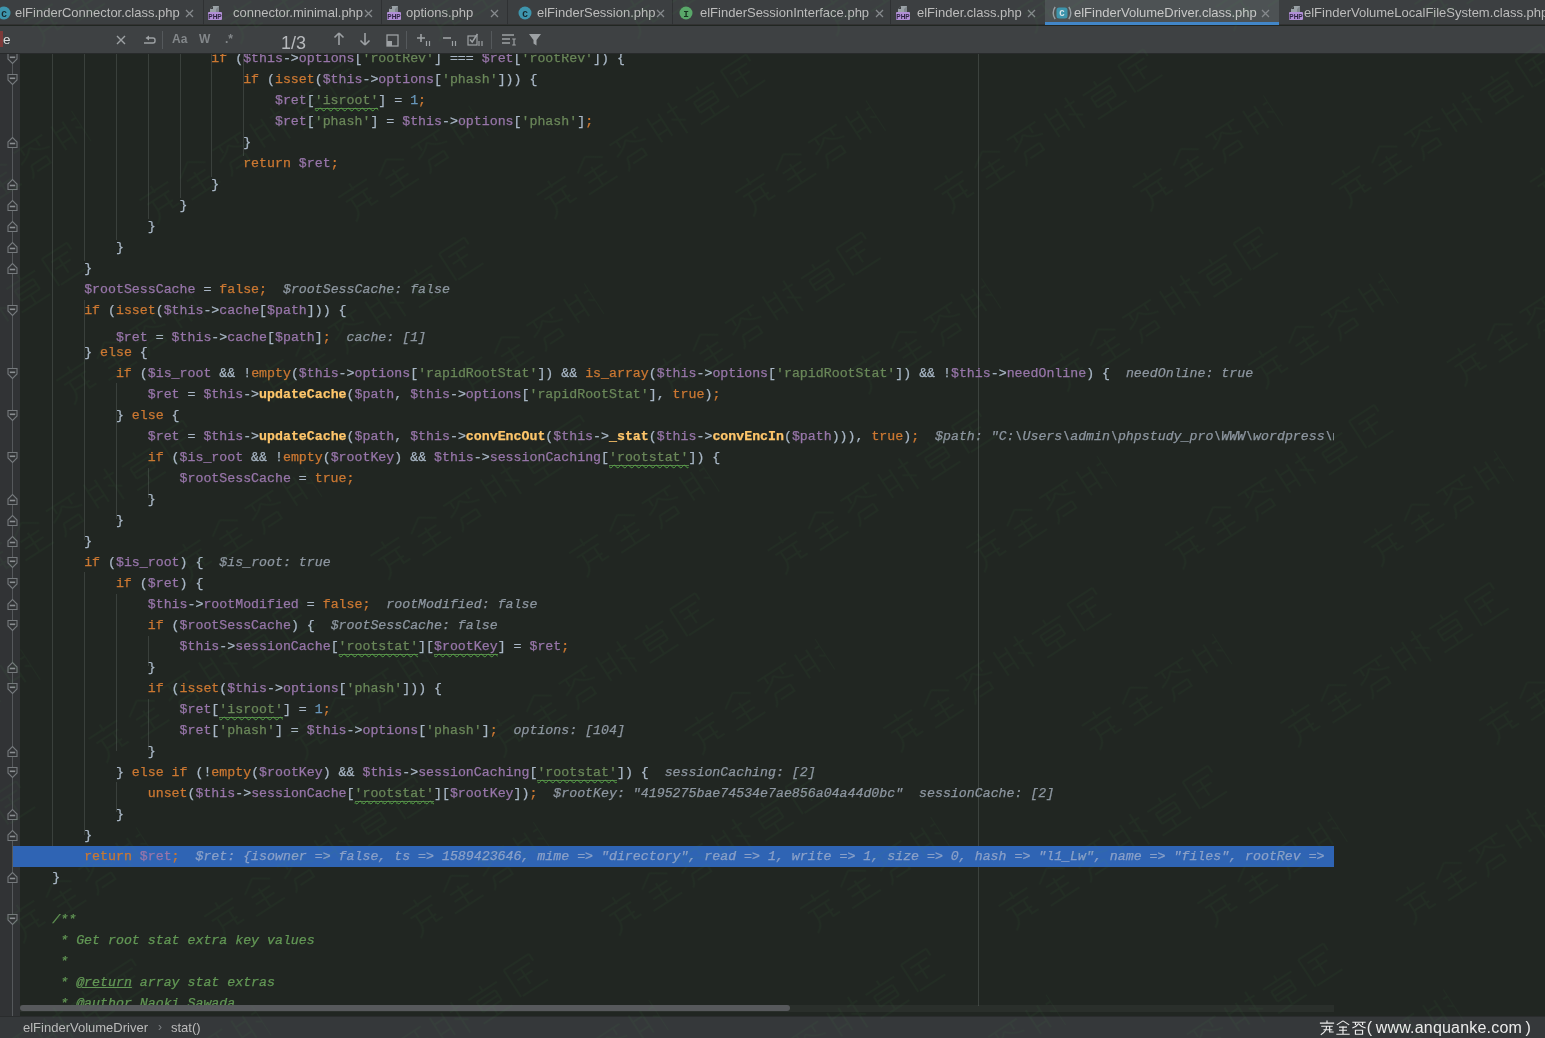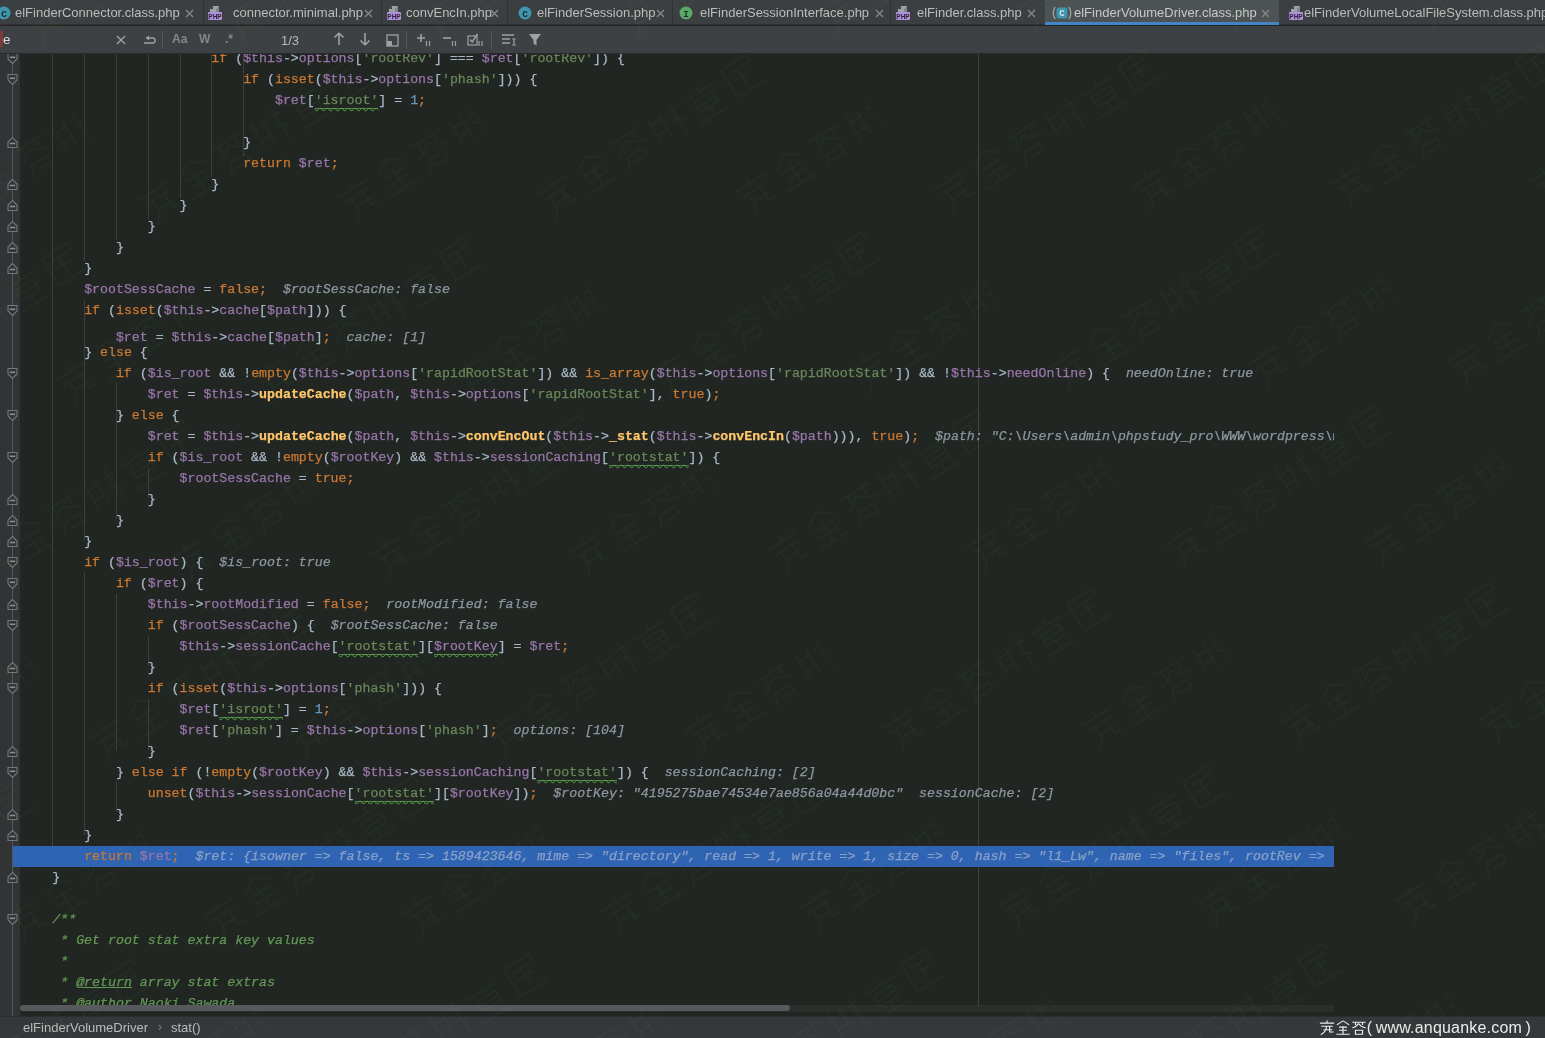--- a/index.html
+++ b/index.html
@@ -14,21 +14,21 @@
 #findbar {position:absolute;left:0;top:26px;width:1545px;height:28px;background:#3e4143;border-bottom:1px solid #282a2b}
 .redsliver {position:absolute;left:0;top:5px;width:3px;height:16px;background:#7d3a39}
 .fe {position:absolute;left:3px;top:5.5px;font-size:13.5px;color:#dcdcdc}
 .fic {position:absolute;top:33px}
 #findbar .fic {top:8px}
 #findbar svg[style*="top:31px"] {top:5px!important}
 #findbar svg[style*="top:32px"] {top:7px!important}
 #findbar svg[style*="top:33px"] {top:8px!important}
 .fsep {position:absolute;top:5px;width:1px;height:18px;background:#55595c}
 .ftg {position:absolute;top:6px;font-size:12px;font-weight:bold;color:#83878a}
-.fcnt {position:absolute;top:6.5px;font-size:13px;color:#b7babd}
+.fcnt {position:absolute;top:6.5px;font-size:18px;color:#b7babd}
 #ed {position:absolute;left:0;top:54px;width:1334px;height:962px;background:#212622;overflow:hidden}
 #gut {position:absolute;left:0;top:0;width:20px;height:962px;background:#313335}
 .gsvg {position:absolute;left:0;top:0}
 .guides {position:absolute;left:0;top:0}
 .mguide {position:absolute;left:978px;top:0;width:1px;height:952px;background:#3c423e}
 .bline {position:absolute;left:13px;top:792px;width:1532px;height:21px;background:#2f64b4}
 .cl {position:absolute;left:20.5px;height:21px;line-height:21px;white-space:pre;font-family:"Liberation Mono",monospace;font-size:13.25px;color:#a9b7c6;-webkit-text-stroke:0.25px currentColor}
 .cl i {font-style:normal}
 .k {color:#cc7832} .v {color:#9876aa} .s {color:#6a8759} .n {color:#6897bb}
 .p {color:#a9b7c6} .f {color:#ffc66b;font-weight:bold}
@@ -70,21 +70,21 @@
       <path d="M1 1 L8 8 M8 1 L1 8" stroke="#868a8d" stroke-width="1.3"></path>
     </svg>
     <span class="tsep" style="left:381px"></span>
     <svg class="ic" style="left:386px;top:5px" width="16" height="16">
 <path d="M3 1 H12 V7 H3 V4 L6 1 Z" fill="#9aa1a6"></path>
       <path d="M3 4 L6 4 L6 1 Z" fill="#3c3f41"></path>
       <path d="M12 1 L12 7 L9 7 L9 4 Z" fill="#70777c" opacity="0.6"></path>
 <rect x="1" y="7" width="14" height="8" rx="1" fill="#b18fd6"></rect>
 <text x="8" y="13.5" text-anchor="middle" font-family="Liberation Sans" font-size="6.5" font-weight="bold" fill="#2d2340">PHP</text>
     </svg>
-    <span class="tt " style="left:406px">convEncIn.php</span>
+    <span class="tt " style="left:406px">options.php</span>
     <svg class="ic" style="left:490px;top:9px" width="9" height="9">
       <path d="M1 1 L8 8 M8 1 L1 8" stroke="#868a8d" stroke-width="1.3"></path>
     </svg>
     <span class="tsep" style="left:507px"></span>
     <svg class="ic" style="left:518px;top:6px" width="14" height="14">
 <circle cx="7" cy="7" r="6.5" fill="#3e95ad"></circle>
 <text x="7" y="10.6" text-anchor="middle" font-family="Liberation Mono" font-size="9.5" font-weight="bold" fill="#16282e">C</text>
     </svg>
     <span class="tt " style="left:537px">elFinderSession.php</span>
     <svg class="ic" style="left:656px;top:9px" width="9" height="9">
@@ -254,20 +254,21 @@
       <line x1="9.8" y1="761.5" x2="15.2" y2="761.5" stroke="#8a8e91" stroke-width="1.6"></line>
       <path d="M8 786.5 H17 V781.0 L12.5 776.5 L8 781.0 Z" fill="#313335" stroke="#75797c" stroke-width="1.1"></path>
       <line x1="9.8" y1="782.5" x2="15.2" y2="782.5" stroke="#8a8e91" stroke-width="1.6"></line>
       <path d="M8 828.5 H17 V823.0 L12.5 818.5 L8 823.0 Z" fill="#313335" stroke="#75797c" stroke-width="1.1"></path>
       <line x1="9.8" y1="824.5" x2="15.2" y2="824.5" stroke="#8a8e91" stroke-width="1.6"></line>
     </svg>
 <div class="bline"></div>
 <div class="cl" style="top:-6px">                        <i class="k">if</i><i class="p"> (</i><i class="v">$this</i><i class="p">-&gt;</i><i class="v">options</i><i class="p">[</i><i class="s">'rootRev'</i><i class="p">] === </i><i class="v">$ret</i><i class="p">[</i><i class="s">'rootRev'</i><i class="p">]) {</i></div>
 <div class="cl" style="top:15px">                            <i class="k">if</i><i class="p"> (</i><i class="k">isset</i><i class="p">(</i><i class="v">$this</i><i class="p">-&gt;</i><i class="v">options</i><i class="p">[</i><i class="s">'phash'</i><i class="p">])) {</i></div>
 <div class="cl" style="top:36px">                                <i class="v">$ret</i><i class="p">[</i><i class="s w">'isroot'</i><i class="p">] = </i><i class="n">1</i><i class="k">;</i></div>
+<div class="cl" style="top:57px">                                <i class="v">$ret</i><i class="p">[</i><i class="s">'phash'</i><i class="p">] = </i><i class="v">$this</i><i class="p">-&gt;</i><i class="v">options</i><i class="p">[</i><i class="s">'phash'</i><i class="p">]</i><i class="k">;</i></div>
 <div class="cl" style="top:78px">                            <i class="p">}</i></div>
 <div class="cl" style="top:99px">                            <i class="k">return </i><i class="v">$ret</i><i class="k">;</i></div>
 <div class="cl" style="top:120px">                        <i class="p">}</i></div>
 <div class="cl" style="top:141px">                    <i class="p">}</i></div>
 <div class="cl" style="top:162px">                <i class="p">}</i></div>
 <div class="cl" style="top:183px">            <i class="p">}</i></div>
 <div class="cl" style="top:204px">        <i class="p">}</i></div>
 <div class="cl" style="top:225px">        <i class="v">$rootSessCache</i><i class="p"> = </i><i class="k">false;</i><i class="h">  $rootSessCache: false</i></div>
 <div class="cl" style="top:246px">        <i class="k">if</i><i class="p"> (</i><i class="k">isset</i><i class="p">(</i><i class="v">$this</i><i class="p">-&gt;</i><i class="v">cache</i><i class="p">[</i><i class="v">$path</i><i class="p">])) {</i></div>
 <div class="cl" style="top:273px">            <i class="v">$ret</i><i class="p"> = </i><i class="v">$this</i><i class="p">-&gt;</i><i class="v">cache</i><i class="p">[</i><i class="v">$path</i><i class="p">]</i><i class="k">;</i><i class="h">  cache: [1]</i></div>

